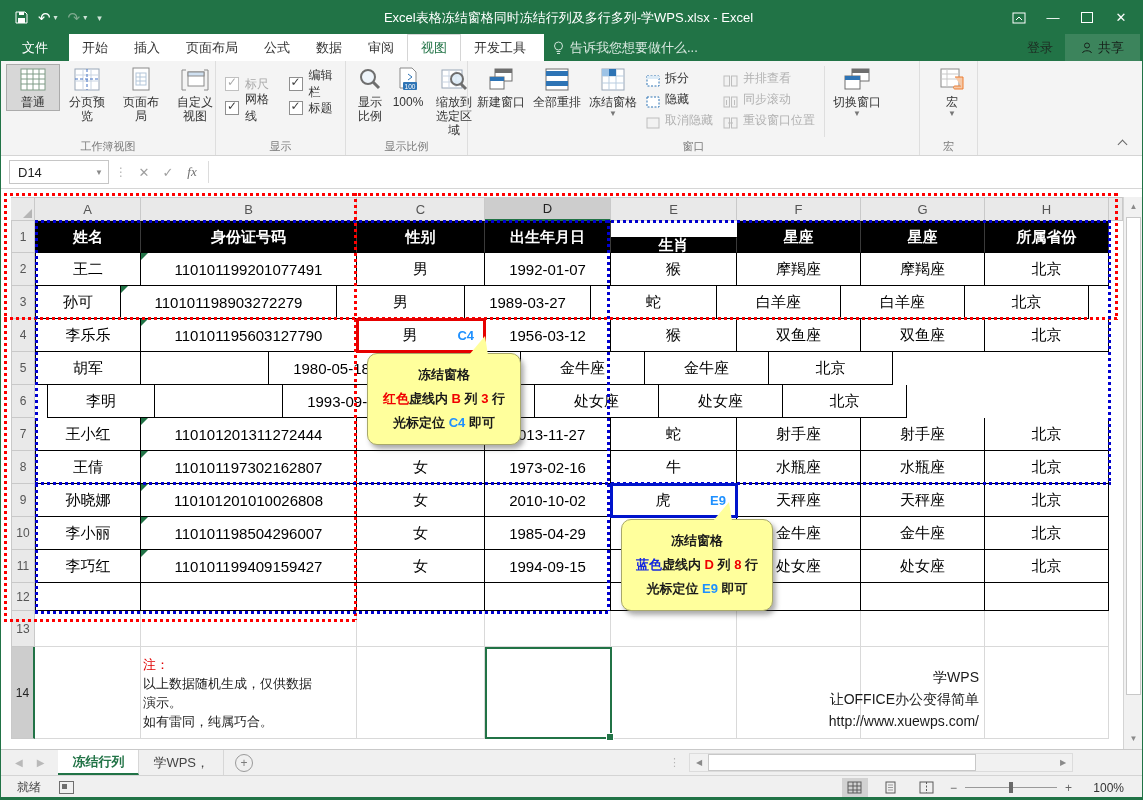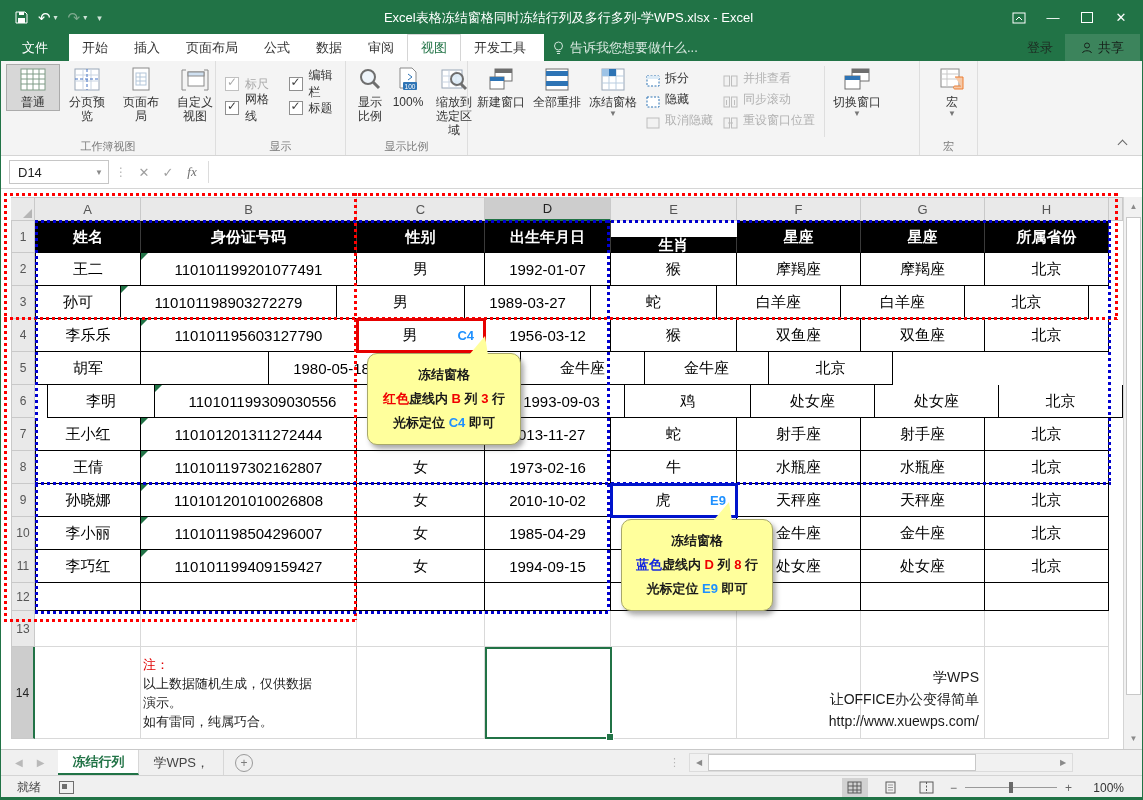--- a/index.html
+++ b/index.html
@@ -362,20 +362,21 @@
       <div class="bbtn">
         <svg class="bicon" width="30" height="26" viewBox="0 0 30 26">
             <rect x="10" y="2" width="17" height="12" fill="#fff" stroke="#6e6e6e"></rect>
             <rect x="10" y="2" width="17" height="4" fill="#6e6e6e"></rect>
             <rect x="3" y="9" width="15" height="13" fill="#fff" stroke="#6e6e6e"></rect>
             <rect x="3" y="9" width="15" height="4" fill="#2e74b5"></rect>
           </svg>
         <span>切换窗口</span>
         <span class="dd">▼</span>
       </div>
+      <div class="glabel">窗口</div>
     </div>
 
     <div class="rgroup" style="width:58px;border-right:1px solid #dedede;">
       <div class="bbtn">
         <svg class="bicon" width="28" height="26" viewBox="0 0 28 26">
             <rect x="3" y="2" width="18" height="18" fill="#fff" stroke="#8a8a8a"></rect>
             <path d="M3 7h18M3 12h18M9 2v18" stroke="#c9c9c9"></path>
             <path d="M17 10h8v12h-8c-2 0-2-3 0-3h6" fill="#f5c9a8" stroke="#ed7d31"></path>
           </svg>
         <span>宏</span>
@@ -463,21 +464,20 @@
         <div class="c tb" style="width: 128px;"></div>
         <div class="c tb" style="width: 126px;">1980-05-18</div>
         <div class="c tb" style="width: 126px;">猴</div>
         <div class="c tb" style="width: 124px;">金牛座</div>
         <div class="c tb" style="width: 124px;">金牛座</div>
         <div class="c tb" style="width: 124px;">北京</div>
       </div>
       <div class="g-row" style="top: 196px; height: 33px;">
         <div class="rh">6</div>
         <div class="c tb first" style="width: 108px; margin-left: 12px;">李明</div>
-        <div class="c tb err" style="width: 216px;">110101199309030556</div>
         <div class="c tb" style="width: 128px;"></div>
         <div class="c tb" style="width: 126px;">1993-09-03</div>
         <div class="c tb" style="width: 126px;">鸡</div>
         <div class="c tb" style="width: 124px;">处女座</div>
         <div class="c tb" style="width: 124px;">处女座</div>
         <div class="c tb" style="width: 124px;">北京</div>
       </div>
       <div class="g-row" style="top: 229px; height: 33px;">
         <div class="rh">7</div>
         <div class="c tb first" style="width: 106px;">王小红</div>

